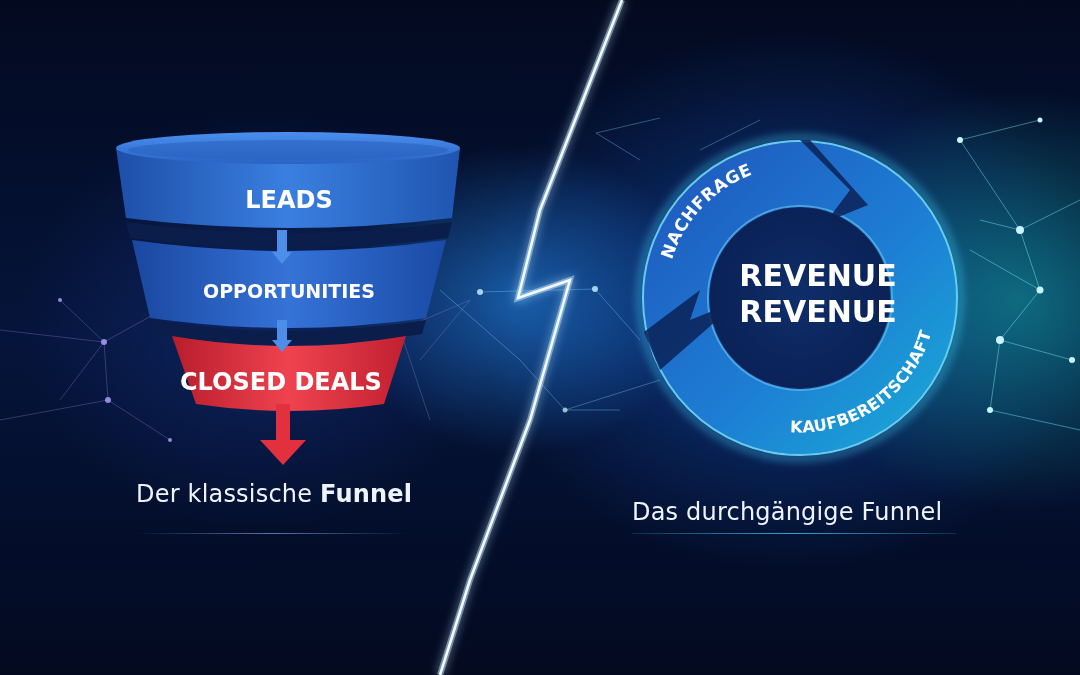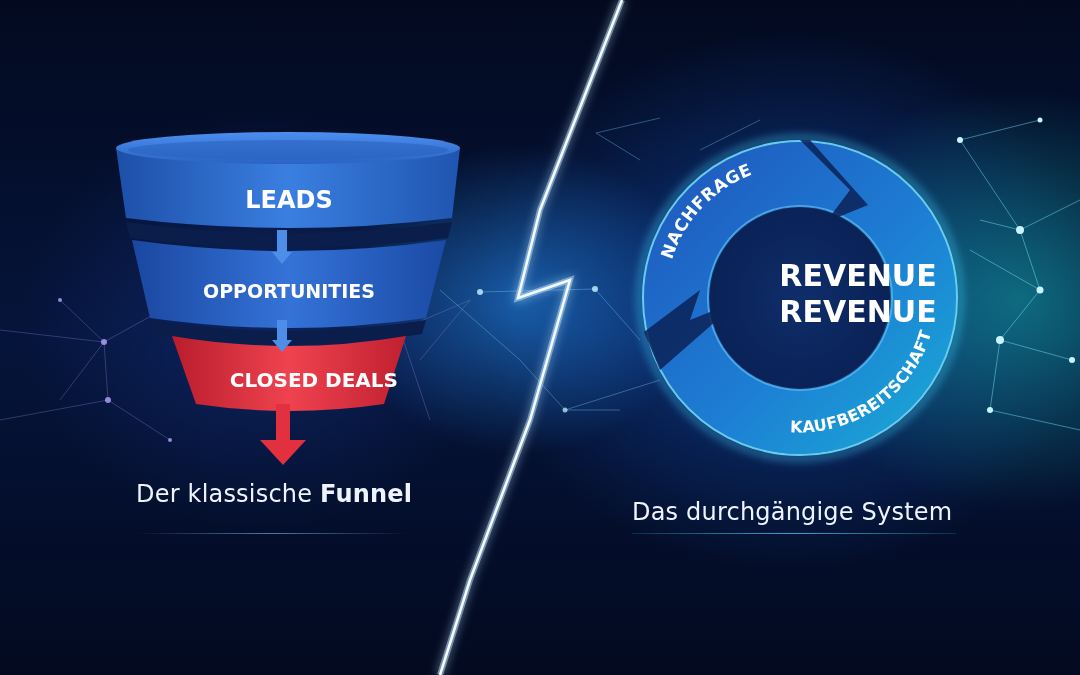--- a/index.html
+++ b/index.html
@@ -126,21 +126,21 @@
     <path d="M172,336 L196,404 Q290,418 384,404 L406,336 Q290,356 172,336 Z" fill="url(#gRed)"></path>
 
     <path d="M277,230 L287,230 L287,252 L292,252 L282,264 L272,252 L277,252 Z" fill="#4d8fe8"></path>
     <path d="M277,320 L287,320 L287,340 L292,340 L282,352 L272,340 L277,340 Z" fill="#4d8fe8"></path>
 
     <path d="M276,404 L290,404 L290,440 L306,440 L283,465 L260,440 L276,440 Z" fill="#e2303e"></path>
   </svg>
 
   <div style="position:absolute;left:140px;top:280px;width:298px;text-align:center;color:#ffffff;font-weight:bold;font-size:19px;font-family:'DejaVu Sans',sans-serif;">OPPORTUNITIES</div>
   <div style="position:absolute;left:126px;top:186px;width:326px;text-align:center;color:#ffffff;font-weight:bold;font-size:24px;font-family:'DejaVu Sans',sans-serif;">LEADS</div>
-  <div style="position:absolute;left:180px;top:368px;width:218px;text-align:right;color:#ffffff;font-weight:bold;font-size:20px;font-family:'DejaVu Sans',sans-serif;">CLOSED DEALS</div>
+  <div style="position:absolute;left:180px;top:368px;width:218px;text-align:left;color:#ffffff;font-weight:bold;font-size:24px;font-family:'DejaVu Sans',sans-serif;">CLOSED DEALS</div>
 
   <svg class="full" width="1080" height="675">
     <defs>
       <filter id="glow" x="-50%" y="-50%" width="200%" height="200%">
         <feGaussianBlur stdDeviation="5" result="b"></feGaussianBlur>
         <feMerge>
             <feMergeNode in="b"></feMergeNode>
             <feMergeNode in="SourceGraphic"></feMergeNode>
           </feMerge>
       </filter>
@@ -179,25 +179,25 @@
     <path id="arcTop" d="M672,260 A132,132 0 0 1 820,168" fill="none"></path>
     <path id="arcBot" d="M790,432 A136,136 0 0 0 936,292" fill="none"></path>
     <text font-family="DejaVu Sans, sans-serif" font-weight="bold" font-size="17" fill="#ffffff" letter-spacing="0.5">
       <textPath href="#arcTop">NACHFRAGE</textPath>
     </text>
     <text font-family="DejaVu Sans, sans-serif" font-weight="bold" font-size="16" fill="#ffffff" letter-spacing="0.3">
       <textPath href="#arcBot">KAUFBEREITSCHAFT</textPath>
     </text>
   </svg>
 
-  <div style="position:absolute;left:710px;top:258px;width:216px;text-align:center;color:#ffffff;font-weight:bold;font-size:30px;line-height:36px;font-family:'DejaVu Sans',sans-serif;margin-left:40px;">
+  <div style="position:absolute;left:710px;top:258px;width:216px;text-align:center;color:#ffffff;font-weight:bold;font-size:30px;line-height:36px;font-family:'DejaVu Sans',sans-serif;">
     <div>REVENUE</div>
     <div>REVENUE</div>
   </div>
 
   <div class="caption" style="left:136px;top:480px;">
     <span>Der klassische </span><b>Funnel</b>
   </div>
   <div class="caption-line" style="left:136px;top:533px;width:272px;background:linear-gradient(90deg,rgba(90,130,200,0),rgba(120,160,220,0.7),rgba(90,130,200,0));"></div>
 
-  <div class="caption" style="left:632px;top:498px;">Das durchgängige System</div>
+  <div class="caption" style="left:632px;top:498px;">Das durchgängige Funnel</div>
   <div class="caption-line" style="left:632px;top:533px;width:324px;background:linear-gradient(90deg,rgba(40,170,220,0.2),rgba(60,200,240,0.8),rgba(40,170,220,0.2));"></div>
 </div>
 
 </body></html>

